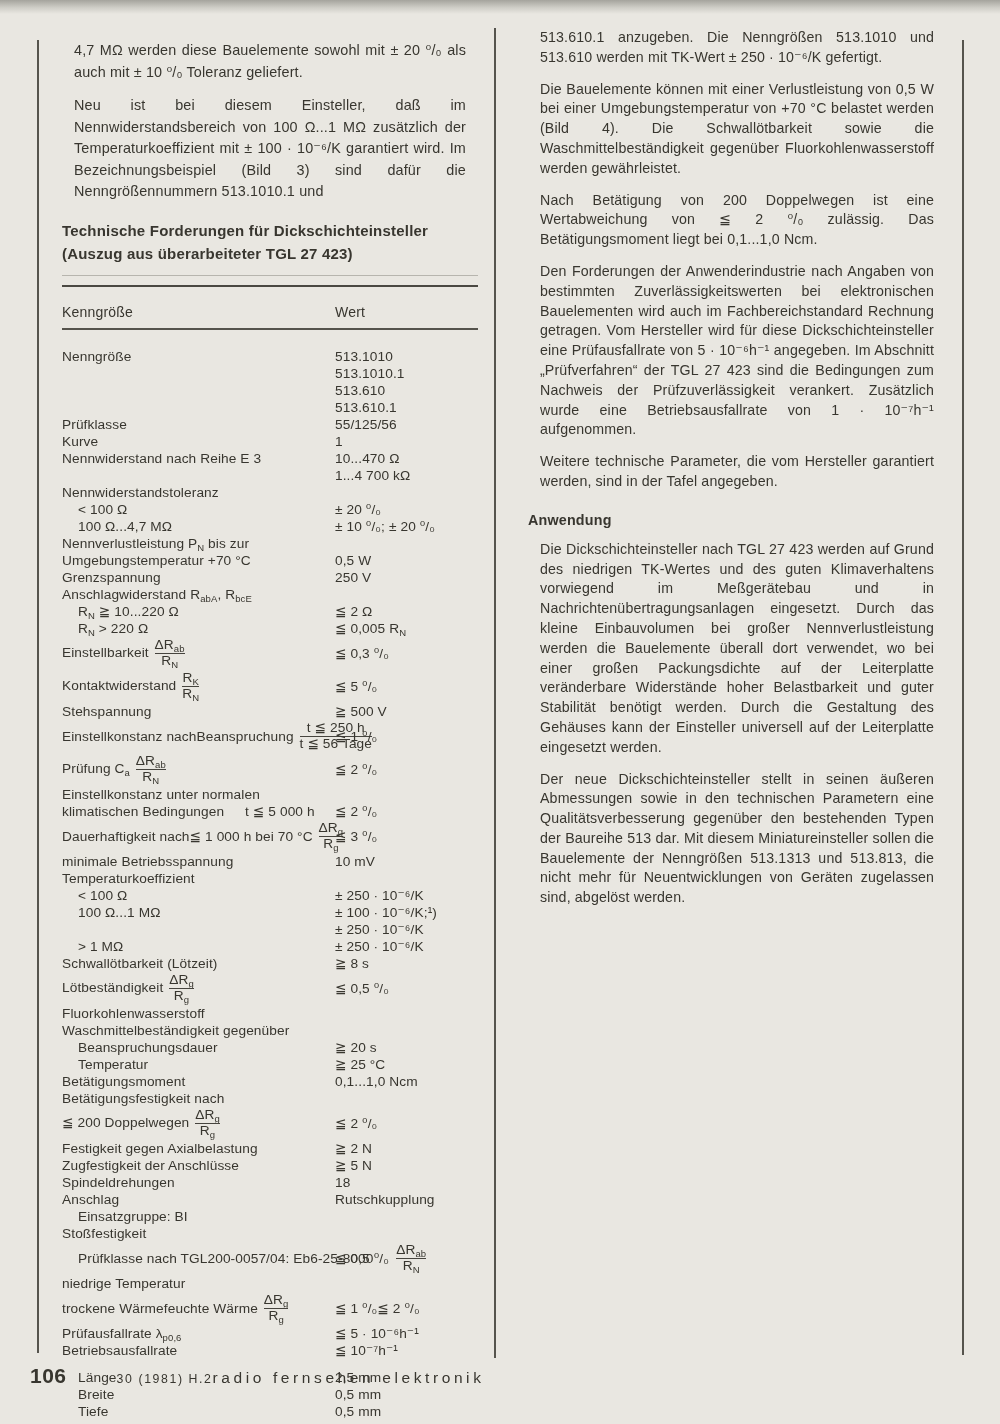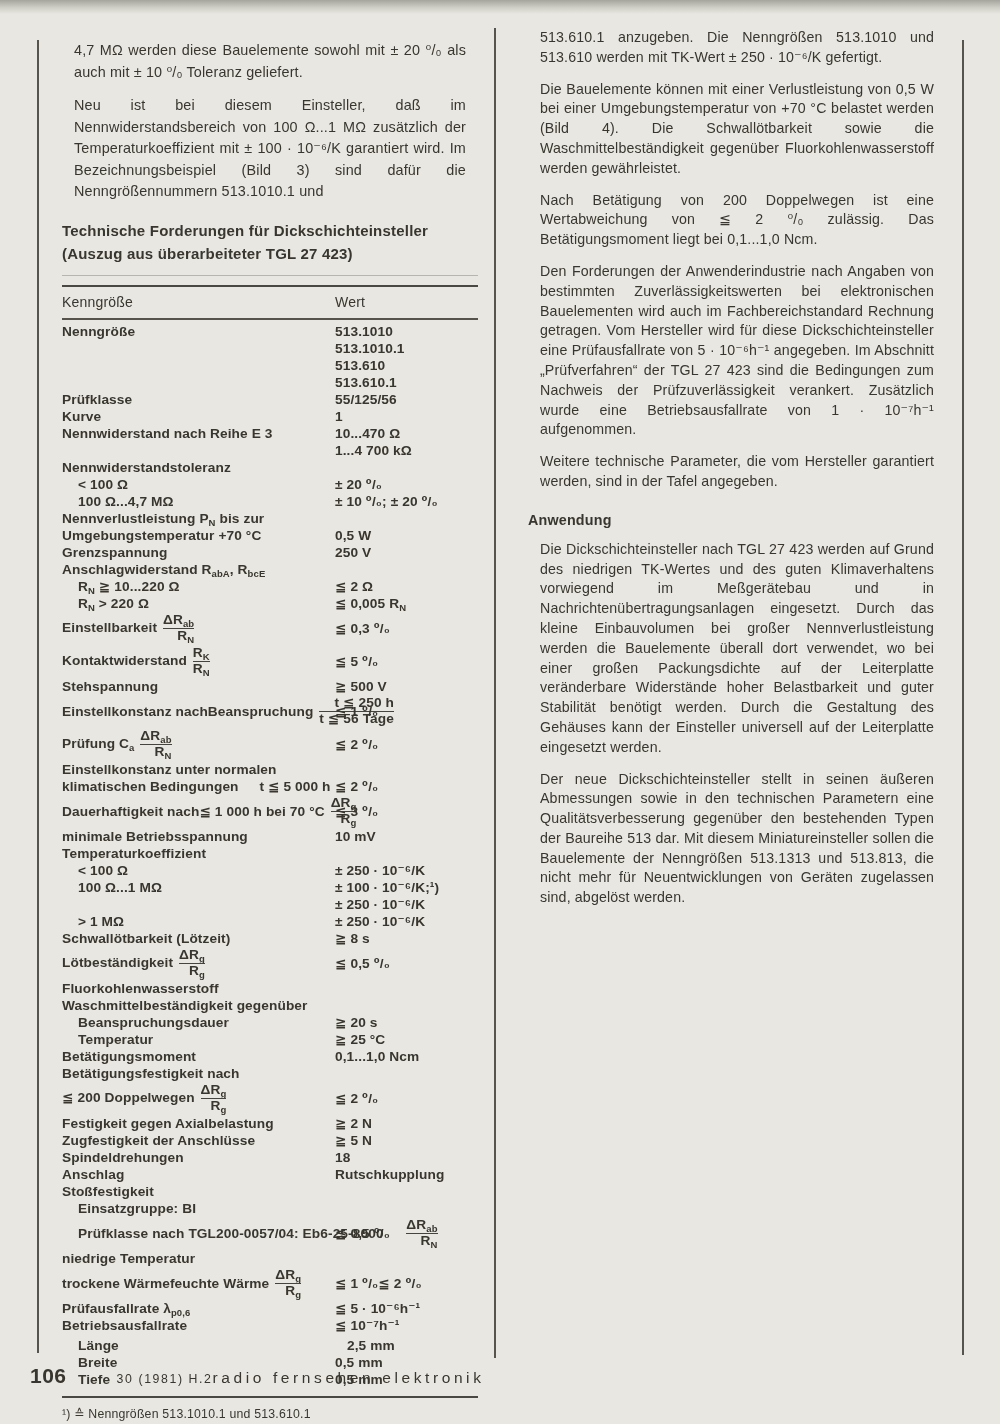--- a/index.html
+++ b/index.html
@@ -20,32 +20,32 @@
   .col-right{position:absolute;left:528px;top:16px;width:418px;}
 
   p.body{margin:12px;text-align:justify;font-size:14.4px;line-height:21.5px;letter-spacing:.15px;}
   .col-right p.body{font-size:14.2px;line-height:19.8px;}
 
   .table-title{margin:16px 0 0 0;font-size:15px;font-weight:bold;line-height:23px;letter-spacing:.2px;}
 
   .spec-table{margin-top:10px;}
   .t-topfaint{height:1px;background:#b7b5ae;}
   .t-topmain{height:2px;background:#4a4842;margin-top:9px;}
-  .t-head{display:flex;font-size:14px;padding:7px 0 8px;letter-spacing:.2px;}
+  .t-head{display:flex;font-size:14px;padding:17px 0 8px;letter-spacing:.2px;}
   .t-head .h1{width:273px;flex:none;}
   .t-head .h2{flex:1;}
   .t-headrule{height:2px;background:#55534c;}
-  .t-body{padding-top:3px;font-size:13.7px;letter-spacing:.1px;font-weight:bold;}
+  .t-body{padding-top:18px;font-size:13.7px;letter-spacing:.1px;}
   .t-row{display:flex;align-items:center;min-height:17px;line-height:17px;}
-  .t-row.gap{margin-top:3px;gap:12px;}
+  .t-row.gap{margin-top:10px;}
   .t-label{width:273px;flex:none;white-space:nowrap;}
   .t-label.ind{width:257px;padding-left:16px;}
   .t-value{flex:1;white-space:nowrap;}
   sub{font-size:9.5px;vertical-align:-2.5px;line-height:0;}
-  .frac{display:inline-flex;flex-direction:column;text-align:right;vertical-align:middle;
+  .frac{display:inline-flex;flex-direction:column;text-align:center;vertical-align:middle;
     line-height:14.5px;margin:1.5px 2px;}
   .frac .fb{border-top:1.4px solid #46443e;}
   .stack{display:inline-flex;flex-direction:row;align-items:flex-start;text-align:left;
     vertical-align:middle;line-height:17px;}
   .t-botrule{height:2px;background:#4a4842;margin-top:8px;}
   .footnote{margin-top:9px;font-size:12.3px;letter-spacing:.2px;}
 
   .section-heading{margin:20px 0 6px 0;font-size:14.3px;font-weight:bold;letter-spacing:.2px;}
 
   .footer{position:absolute;left:30px;top:1364px;display:flex;align-items:baseline;}
@@ -273,25 +273,25 @@
         </div>
         <div class="t-row">
           <div class="t-label">Spindeldrehungen</div>
           <div class="t-value">18</div>
         </div>
         <div class="t-row">
           <div class="t-label">Anschlag</div>
           <div class="t-value">Rutschkupplung</div>
         </div>
         <div class="t-row">
+          <div class="t-label ind">Einsatzgruppe: BI</div>
+          <div class="t-value"></div>
+        </div>
+        <div class="t-row">
           <div class="t-label">Stoßfestigkeit</div>
-          <div class="t-value"></div>
-        </div>
-        <div class="t-row">
-          <div class="t-label ind">Einsatzgruppe: BI</div>
           <div class="t-value"></div>
         </div>
         <div class="t-row">
           <div class="t-label ind"><span class="stack">
               <span>Prüfklasse nach TGL</span>
               <span>200-0057/04: Eb6-25-8000</span>
             </span>  <span class="frac">
               <span class="ft">ΔR<sub>ab</sub></span>
               <span class="fb">R<sub>N</sub></span>
             </span></div>

